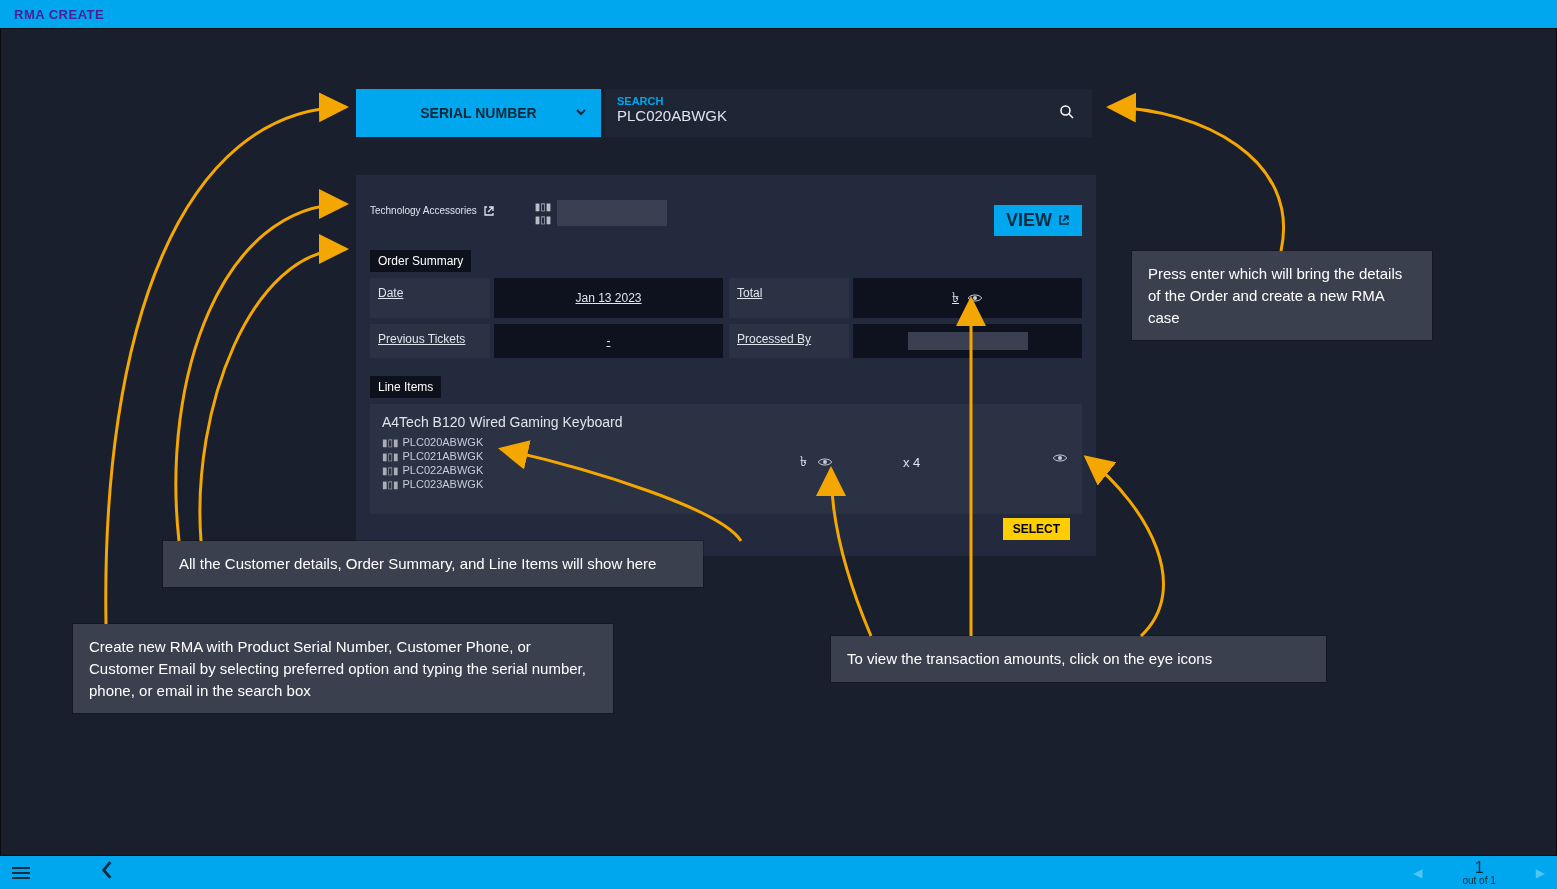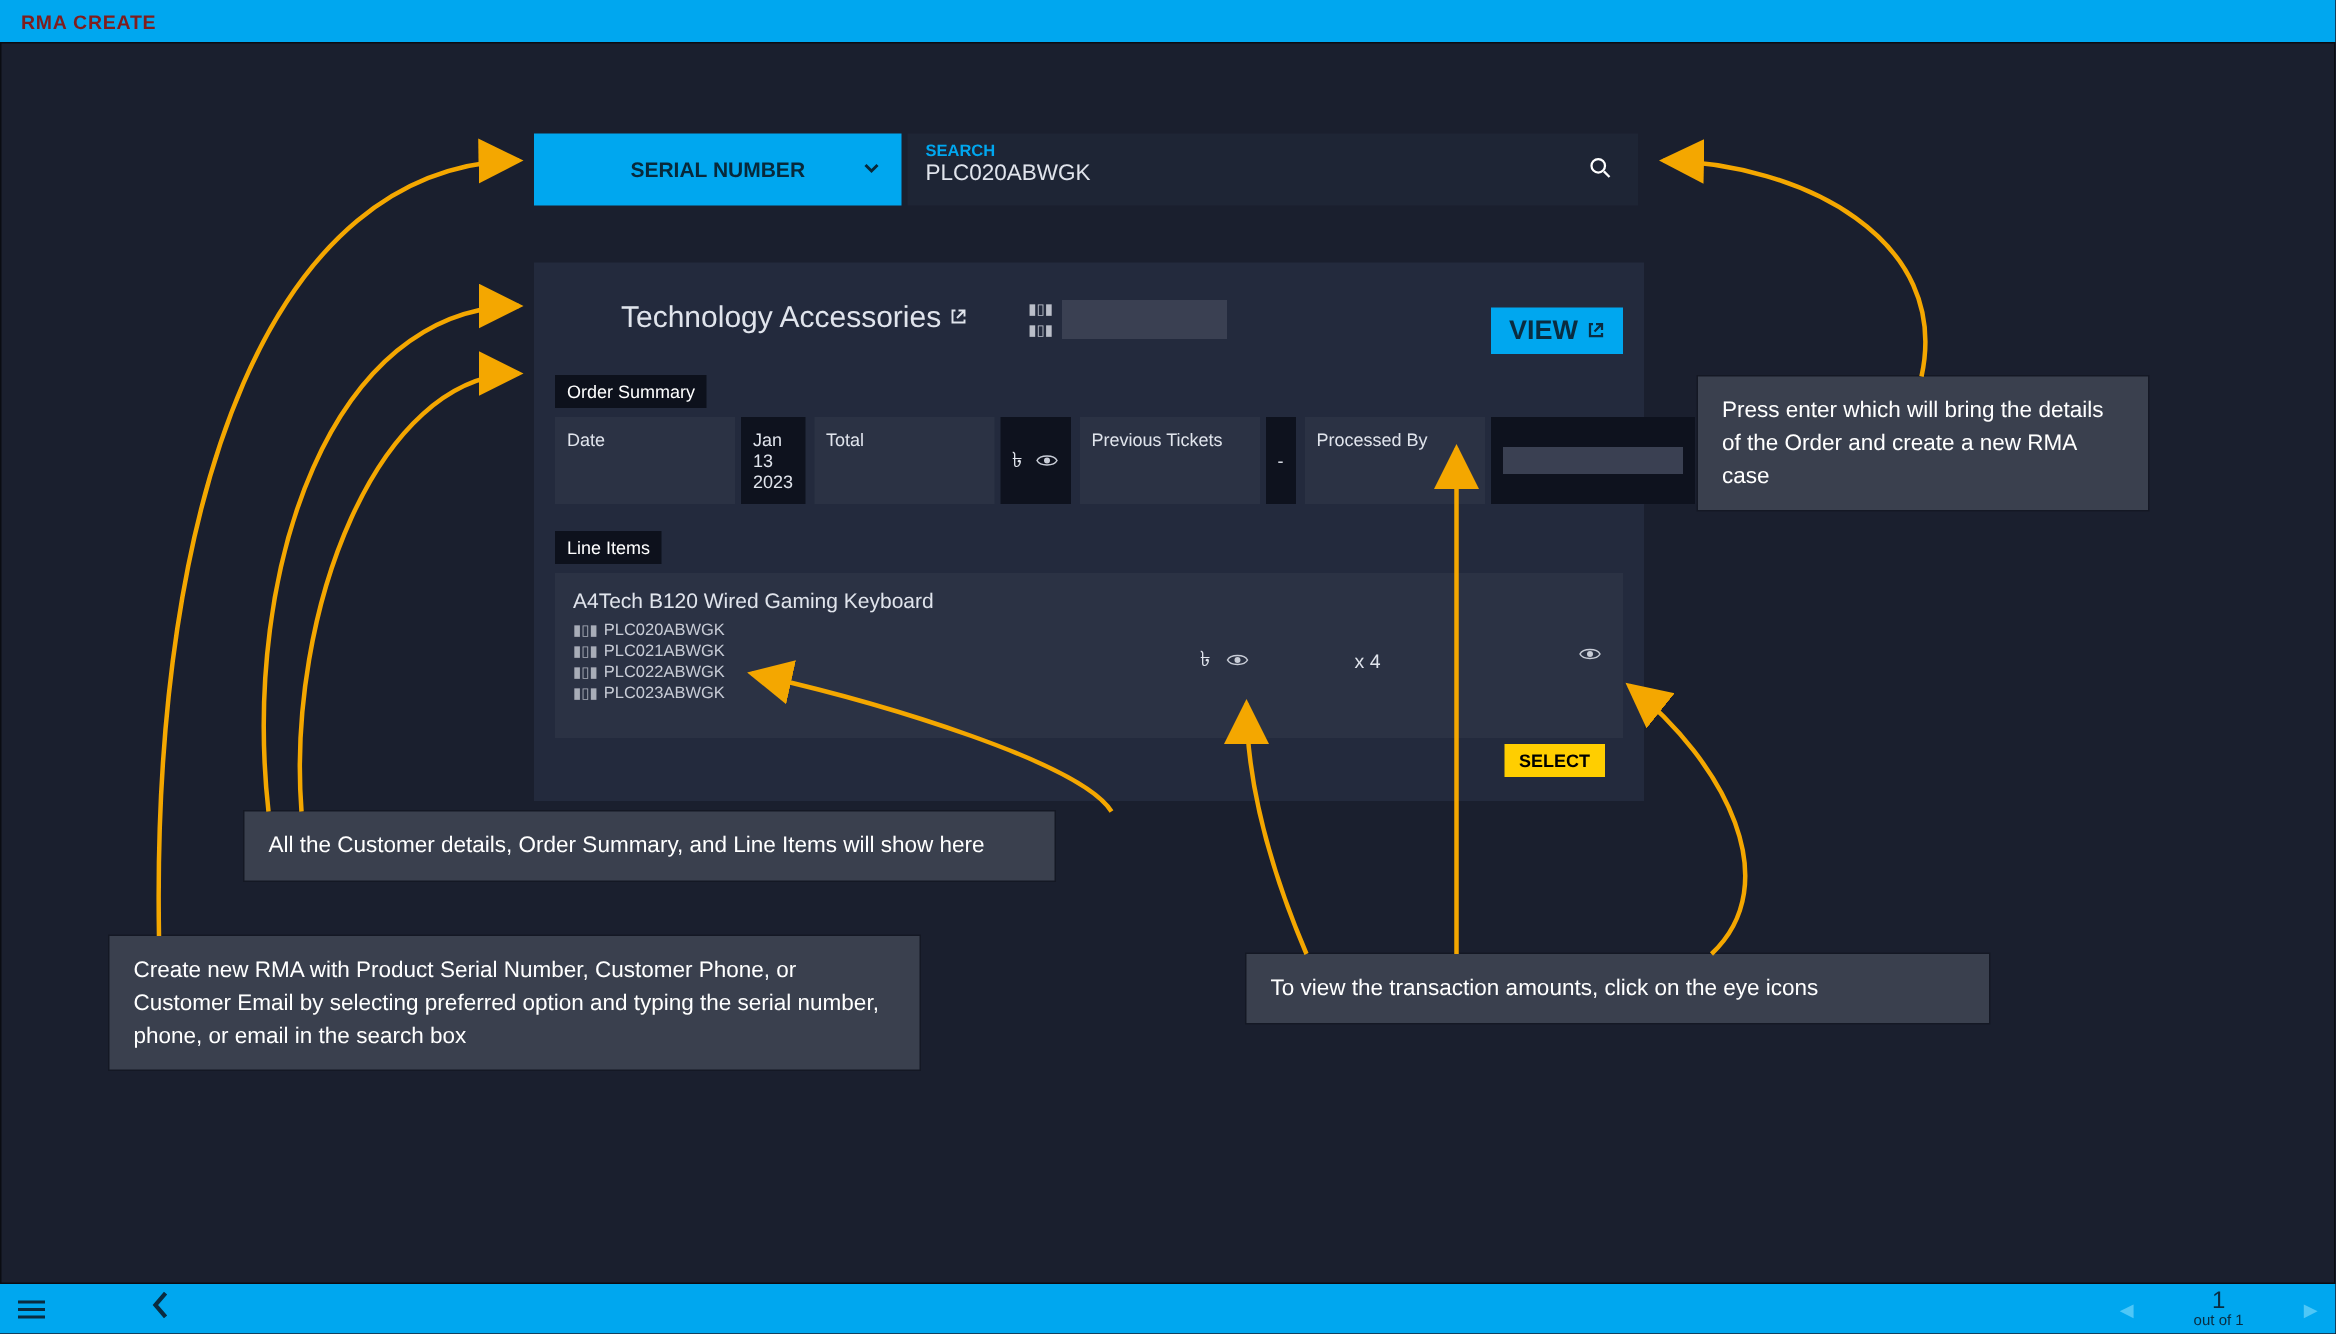--- a/index.html
+++ b/index.html
@@ -8,21 +8,21 @@
     background:#1a1f2e;
     color:#e0e4ec;
     width:1557px; height:889px;
     position:relative;
     overflow:hidden;
   }
   .topbar{
     background:#00a7ef;
     height:28px;
     display:flex; align-items:center;
-    color:#7f1d1d; font-size:13px; font-weight:700;
+    color:#4c1d95; font-size:13px; font-weight:700;
     padding-left:14px;
     letter-spacing:0.5px;
   }
   .canvas{
     position:relative;
     height:828px; 
     background:#1a1f2e;
     border:1px solid #0a0c12;
   }
   
@@ -86,23 +86,22 @@
     width:740px;
     background:#232a3d;
     padding:14px 14px 16px 14px;
   }
   .panel-header{
     display:flex; justify-content:space-between;
     align-items:center;
     margin-bottom:14px;
   }
   .company{
-    display:flex; align-items:center; gap:6px;
-    font-size:20px;
-    margin-left:44px;
+    display:flex; gap:6px;
+    font-size:10px;
   }
   .barcode-chip{
     display:inline-flex; align-items:center; gap:6px;
     margin-left:40px;
   }
   .redact{
     background:#3a4052; width:110px; height:26px; display:inline-block;
   }
   .view-btn{
     background:#00a7ef; color:#0a2c40;
@@ -114,23 +113,24 @@
 
   .section-label{
     background:#0d111c;
     color:#fff; font-size:12px;
     padding:4px 8px;
     display:inline-block;
     margin-bottom:6px;
   }
   .grid2{
     display:grid;
-    grid-template-columns:1fr 1fr 1fr 1fr;
+    grid-template-columns:1fr 1fr;
     gap:6px;
     margin-bottom:6px;
+    text-decoration:underline;
   }
   .field-row{ display:flex; gap:4px;}
   .fk{ background:#2b3244; width:120px; font-size:12px; padding:8px;}
   .fv{ background:#0e121e; flex:1; font-size:12px; padding:8px; display:flex; align-items:center; justify-content:center; gap:8px;}
   .fv .redact-sm{ background:#3a4052; width:120px; height:18px; display:inline-block;}
 
   .eye{ width:16px; height:16px; display:inline-flex; align-items:center; justify-content:center;}
   .eye svg{ width:16px; height:16px;}
   .currency{ font-size:14px;}
 

